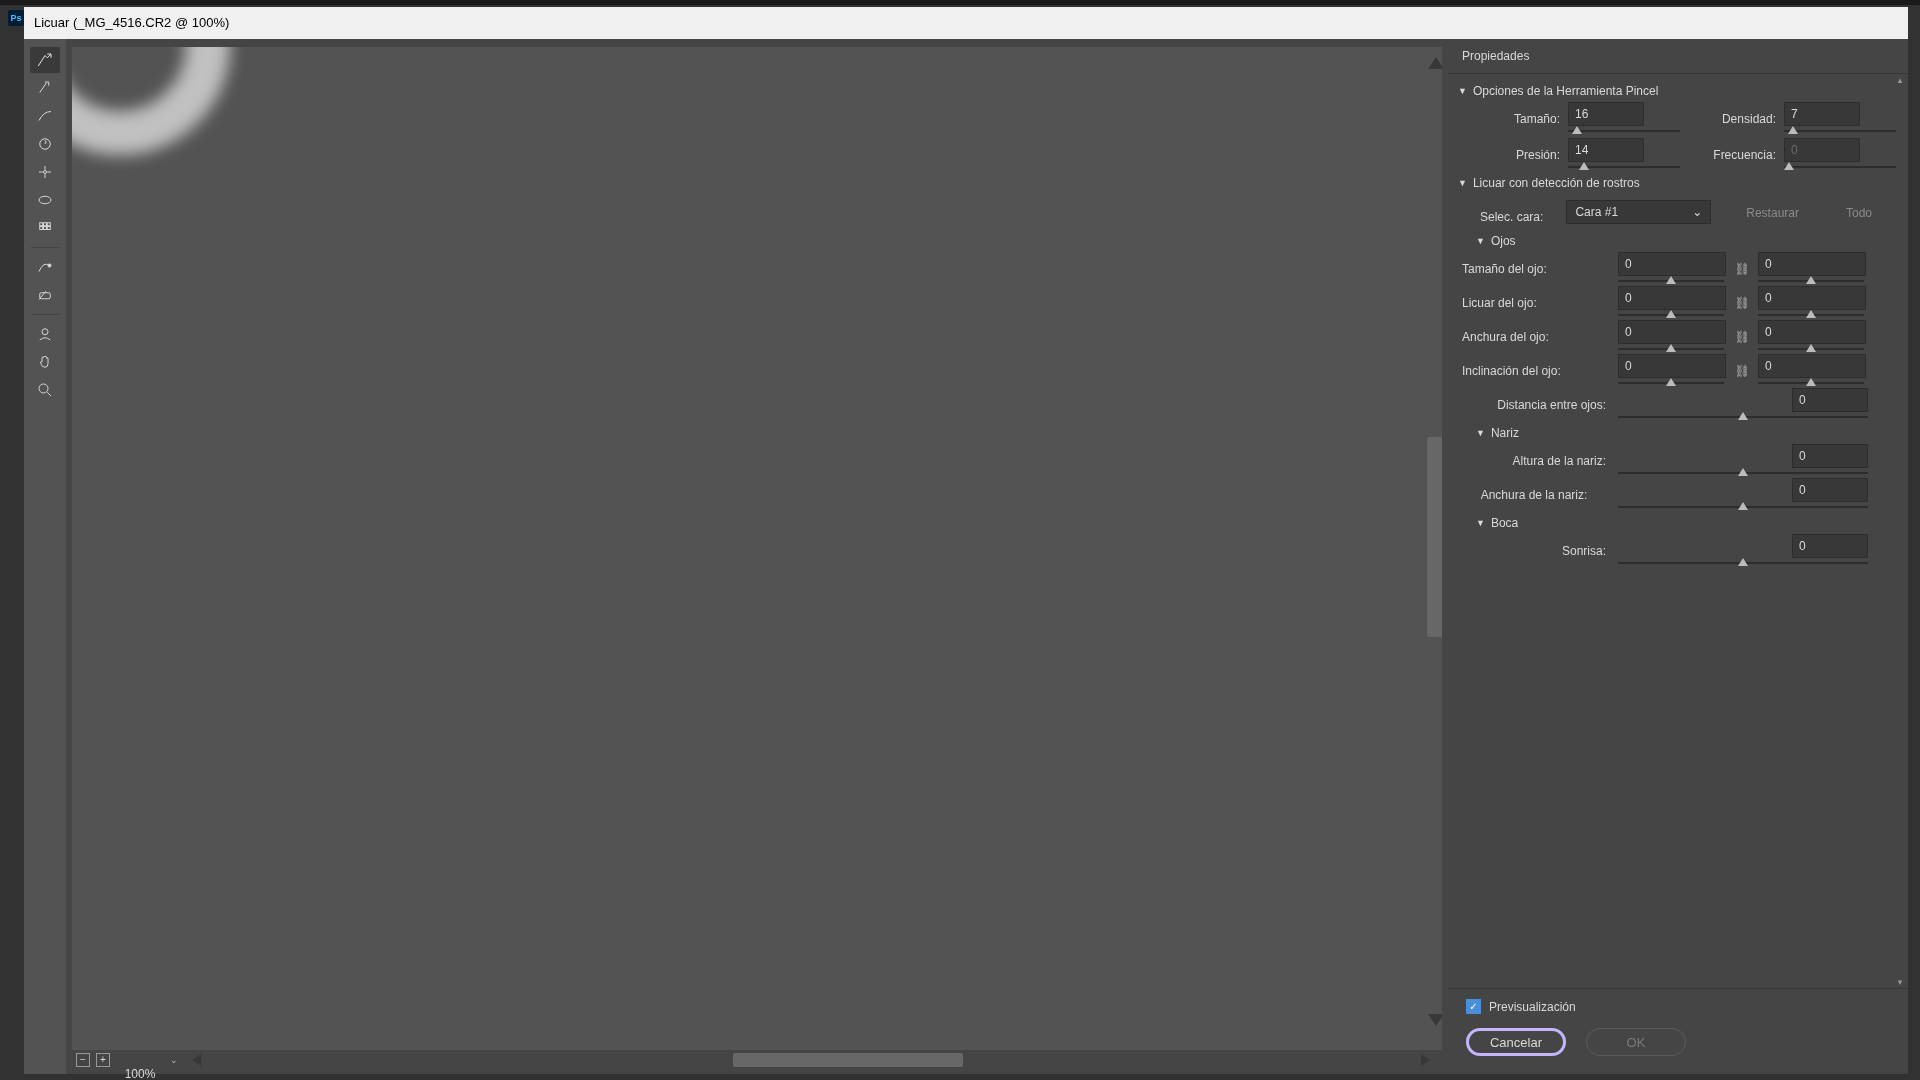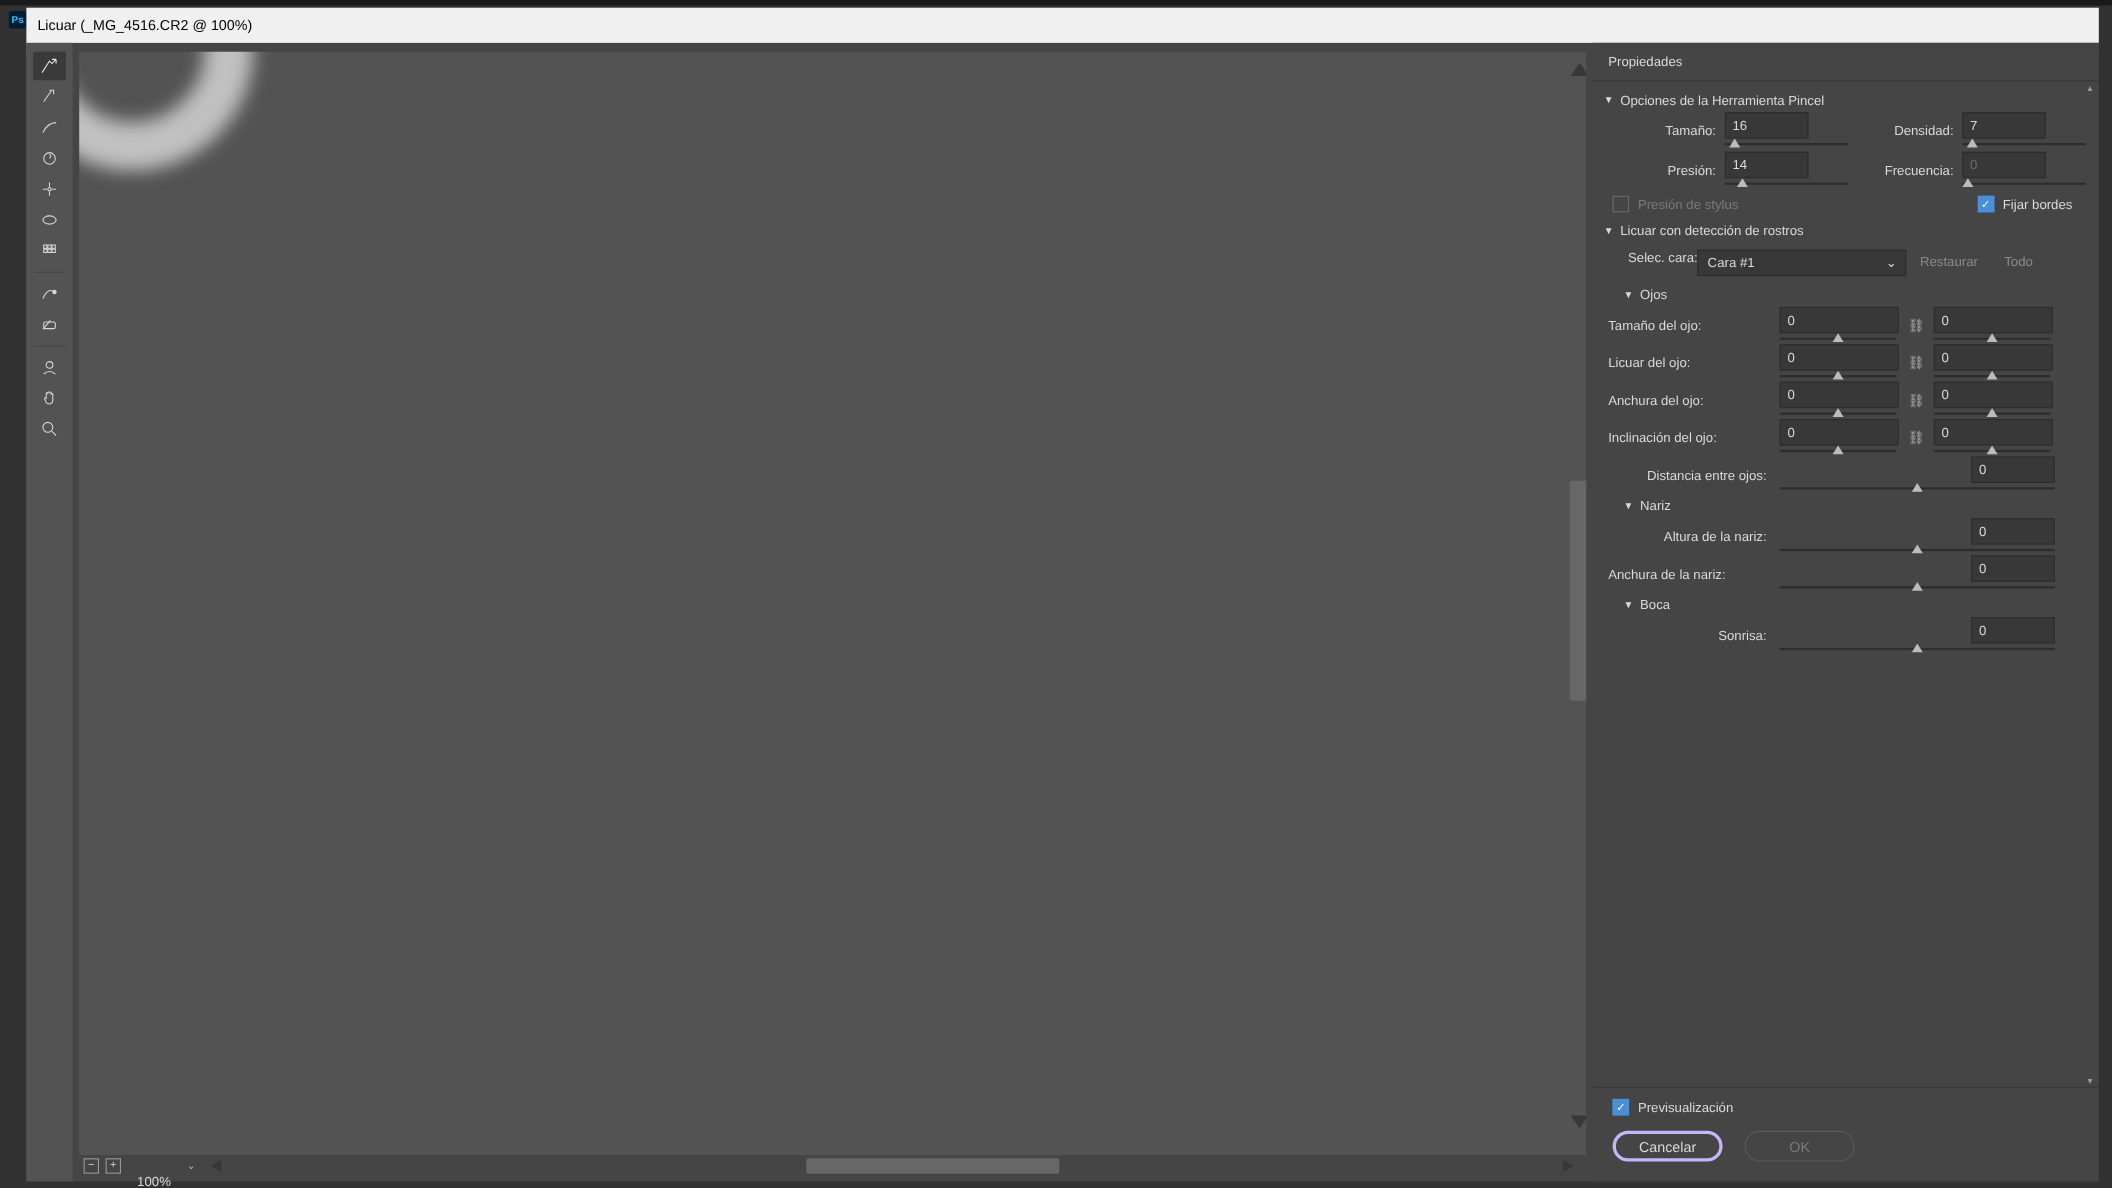--- a/index.html
+++ b/index.html
@@ -55,21 +55,21 @@
 .brush-grid .lbl { text-align:right; padding-right:8px; }
 .brush-grid .col { display:flex; flex-direction:column; }
 .brush-grid .slider { width:112px; }
 
 .chk-row { display:flex; align-items:center; gap:8px; padding:6px 0 6px 8px; }
 .chk { width:15px; height:15px; border:1px solid #6a6a6a; background:#454545; display:flex; align-items:center; justify-content:center; }
 .chk.on { background:#4a90d9; border-color:#4a90d9; }
 .chk.on::after { content:"✓"; color:#fff; font-size:10px; }
 .chk-lbl.dis { color:#7a7a7a; }
 
-.face-row { display:flex; align-items:flex-start; gap:0; padding:6px 0 6px 22px; }
+.face-row { display:flex; align-items:flex-end; gap:23px; padding:6px 0 6px 22px; }
 .face-sel { flex:1; max-width:190px; height:24px; background:#383838; border:1px solid #2d2d2d; display:flex; align-items:center; justify-content:space-between; padding:0 8px; }
 .btn-flat { padding:4px 12px; color:#8a8a8a; }
 .eyes-row { display:grid; grid-template-columns:150px 108px 20px 108px; align-items:center; column-gap:6px; padding:0 0 0 4px; }
 .eyes-row .lbl2 { text-align:left; padding-right:6px; }
 .eyes-row .pair-col { display:flex; flex-direction:column; }
 .eyes-row .slider { width:106px; }
 .eyes-row .slider .pip { left:50%; transform:translateX(-50%); }
 .link-ic { text-align:center; color:#bcbcbc; font-size:12px; }
 .single-row { display:grid; grid-template-columns:150px 250px; align-items:center; column-gap:6px; padding:0 0 0 4px; }
 .single-row .inp { width:76px; justify-self:end; }
@@ -229,27 +229,20 @@
           <div class="lbl">Frecuencia:</div>
           <div class="col">
               <input class="inp dis" disabled="" value="0" style="">
               <div class="slider">
                 <div class="bar"></div>
                 <div class="pip" style="left:0%"></div>
               </div>
             </div>
         </div>
 
-        <div class="chk-row">
-          <div class="chk"></div>
-          <span class="chk-lbl dis">Presión de stylus</span>
-          <div style="flex:1"></div>
-          <div class="chk on"></div>
-          <span>Fijar bordes</span>
-        </div>
 
         <div class="section-hdr">
             <span class="disc">▼</span>
             <span>Licuar con detección de rostros</span>
           </div>
 
         <div class="face-row">
           <span>Selec. cara:</span>
           <div class="face-sel">
               <span>Cara #1</span>
@@ -355,21 +348,21 @@
           <div class="lbl2" style="text-align:right;padding-right:6px">Altura de la nariz:</div>
           <div class="single-cell">
               <input class="inp" value="0" style="">
               <div class="slider">
                 <div class="bar"></div>
                 <div class="pip"></div>
               </div>
             </div>
         </div>
         <div class="single-row">
-          <div class="lbl2" style="text-align:left;padding-right:6px">Anchura de la nariz:</div>
+          <div class="lbl2" style="text-align:center;padding-right:6px">Anchura de la nariz:</div>
           <div class="single-cell">
               <input class="inp" value="0" style="">
               <div class="slider">
                 <div class="bar"></div>
                 <div class="pip"></div>
               </div>
             </div>
         </div>
 
         <div class="sub-hdr">

